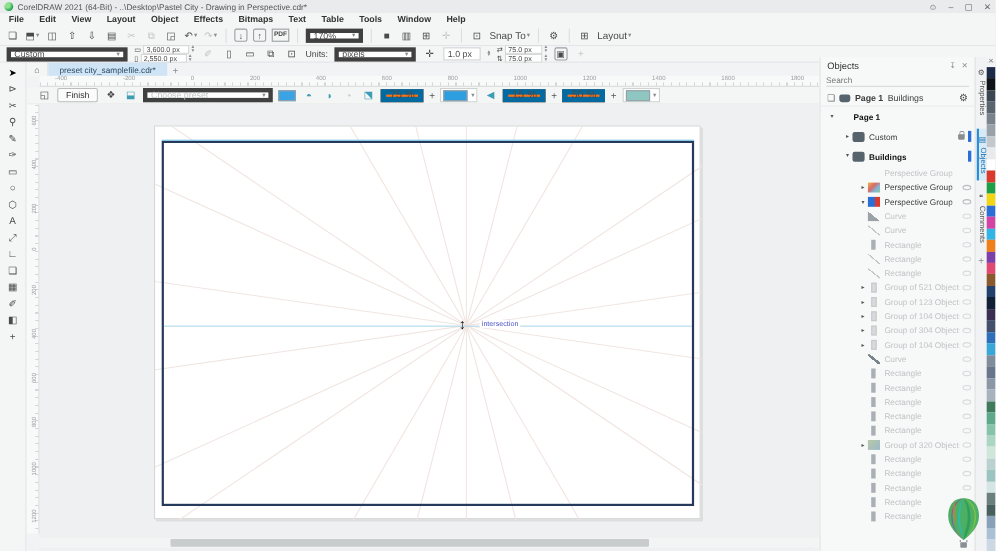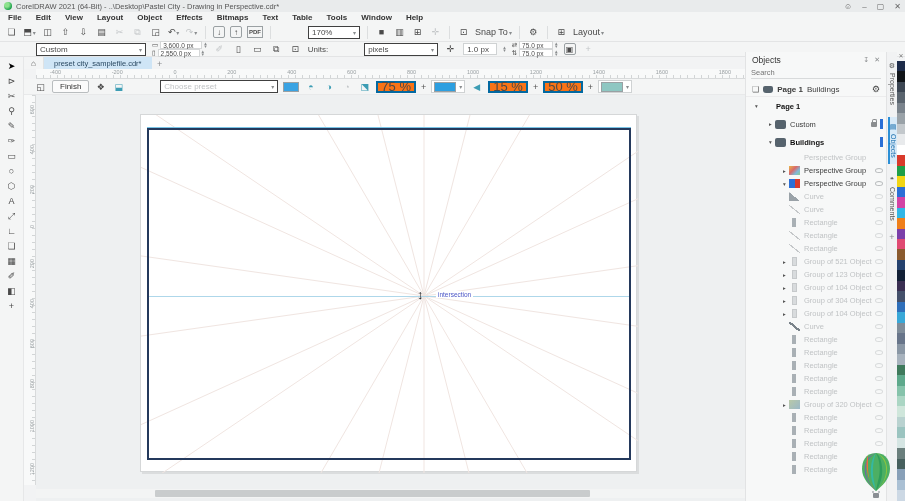--- a/index.html
+++ b/index.html
@@ -20,22 +20,22 @@
              display:flex; align-items:center; gap:14px; padding:0 8px; font-size:8px; color:#333;font-weight:bold; }
 
   
   .toolbar1 { position:absolute; left:0; top:23px; width:905px; height:19px; background:#f4f5f5;
               border-bottom:1px solid #e3e4e5; display:flex; align-items:center; gap:5px; padding:0 5px;
               font-size:9px; color:#4a4a4a; }
   .tbtn { min-width:13px; height:14px; display:flex; align-items:center; justify-content:center; font-size:9px; }
   .tbtn.dim { color:#c3c6c8; }
   .dd { font-size:6px; color:#8a8d8f; margin-left:1px; }
   .vsep { width:1px; height:13px; background:#dcdedf; margin:0 2px; }
-  .combo { border:1px solid #404040; background:#fff; height:13px; display:flex; align-items:center;
-           padding:0 3px; gap:4px; font-size:8px;margin-left:30px; }
+  .combo { border:4px solid #404040; background:#fff; height:13px; display:flex; align-items:center;
+           padding:0 3px; gap:4px; font-size:8px; }
   .boxed { border:1px solid #9aa0a3; border-radius:2px; width:12px; height:12px; display:flex;
            align-items:center; justify-content:center; font-size:8px; }
   .pdfico { font-size:6px; font-weight:bold; border:1px solid #9aa0a3; padding:0 1px; height:12px; display:flex; align-items:center;}
 
   .propbar { position:absolute; left:0; top:42px; width:905px; height:15px; background:#f4f5f5;
              border-bottom:1px solid #e3e4e5; display:flex; align-items:center; gap:6px; padding:0 6px;
              font-size:8px; color:#4a4a4a; }
   .mini2 { display:flex; flex-direction:column; justify-content:center; gap:1px; }
   .minifield { display:flex; align-items:center; gap:2px; height:7px; font-size:6.5px; }
   .minifield .fv { border:1px solid #d5d7d8; background:#fff; padding:0 2px; min-width:42px; height:8px;
@@ -66,22 +66,22 @@
   .vruler span { writing-mode:vertical-rl; transform:rotate(180deg); }
 
   
   .perspbar { position:absolute; left:24px; top:79px; width:721px; height:16px; background:#f4f5f5;
               border-bottom:1px solid #e8e9ea; display:flex; align-items:center; gap:5px; padding:0 10px;
               font-size:8px; color:#4a4a4a; }
   .finishbtn { border:1px solid #b9bdbf; border-radius:2px; background:#fbfbfb; height:13px;
                padding:0 7px; display:flex; align-items:center; font-size:8px; color:#333; }
   .swatch { width:16px; height:10px; border:1px solid #9aa0a3; }
   .swdd { display:flex; align-items:center; border:1px solid #cfd2d3; background:#fff; height:13px; padding:0 2px; gap:2px;}
-  .pfield { border:2px solid #0369a1; background:#f97316; height:12px; min-width:26px; padding:0 3px;
-            display:flex; align-items:center; font-size:13px; }
+  .pfield { border:5px solid #0369a1; background:#f97316; height:12px; min-width:26px; padding:0 3px;
+            display:flex; align-items:center; font-size:10px; }
   .plus { font-size:9px; color:#555; }
   .tealico { color:#3d9db4; font-size:9px; }
 
   
   .toolbox { position:absolute; left:0; top:57px; width:24px; height:444px; background:#f4f5f5;
              border-right:1px solid #e6e7e8; display:flex; flex-direction:column; align-items:center;
              padding-top:2px; gap:1px; }
   .tool { width:18px; height:14px; display:flex; align-items:center; justify-content:center;
           font-size:9px; color:#4a4a4a; }
   .tool.active { color:#000; }

